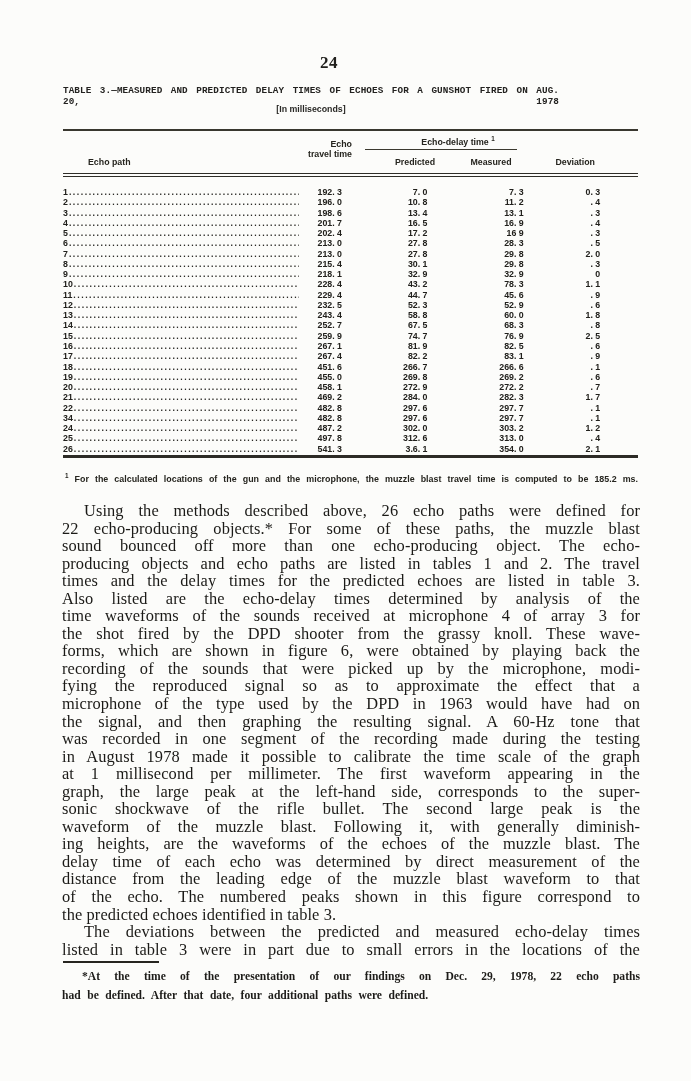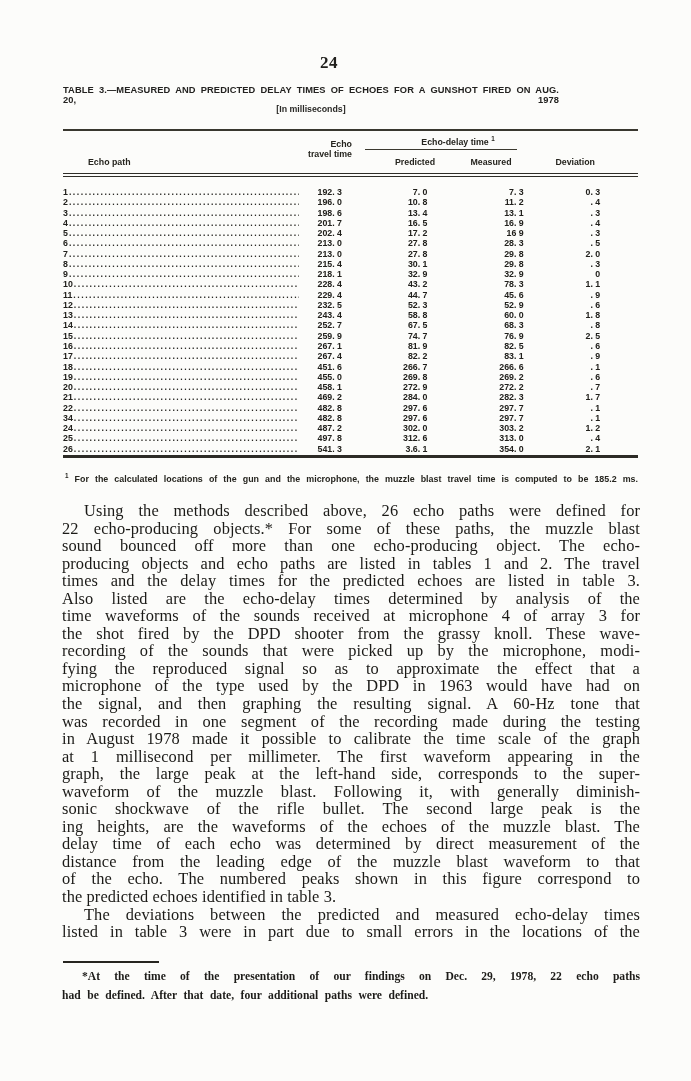--- a/index.html
+++ b/index.html
@@ -7,21 +7,21 @@
     position:relative; width:691px; height:1081px; overflow:hidden;
     background:#fcfcfa; color:#1d1c1a;
     font-family:"Liberation Serif", serif;
   }
   .pagenum {
     position:absolute; top:53px; left:0; width:658px; text-align:center;
     font-size:17px; font-weight:bold; letter-spacing:0.5px; color:#21201d;
   }
   .tbl-title {
     position:absolute; top:85px; left:63px; width:496px;
-    font-family:Liberation Sans, sans-serif; font-weight:bold;
+    font-family:Liberation Mono, monospace; font-weight:bold;
     font-size:9.3px; letter-spacing:0.1px; word-spacing:1.2px; color:#232220;
     text-align:justify; text-align-last:justify;
   }
   .tbl-subtitle {
     position:absolute; top:104px; left:63px; width:496px; text-align:center;
     font-family:"Liberation Sans", sans-serif; font-weight:bold; font-size:8.8px; color:#2a2926;
   }
   .rule-top { position:absolute; top:129px; left:63px; width:575px; height:1.6px; background:#39372f; }
   .thead {
     position:absolute; top:131px; left:63px; width:575px; height:45px;
@@ -395,30 +395,31 @@
 
   <div id="body-text">
       <div class="bline indent">Using the methods described above, 26 echo paths were defined for</div>
       <div class="bline">22 echo-producing objects.* For some of these paths, the muzzle blast</div>
       <div class="bline">sound bounced off more than one echo-producing object. The echo-</div>
       <div class="bline">producing objects and echo paths are listed in tables 1 and 2. The travel</div>
       <div class="bline">times and the delay times for the predicted echoes are listed in table 3.</div>
       <div class="bline">Also listed are the echo-delay times determined by analysis of the</div>
       <div class="bline">time waveforms of the sounds received at microphone 4 of array 3 for</div>
       <div class="bline">the shot fired by the DPD shooter from the grassy knoll. These wave-</div>
+      <div class="bline">forms, which are shown in figure 6, were obtained by playing back the</div>
       <div class="bline">recording of the sounds that were picked up by the microphone, modi-</div>
       <div class="bline">fying the reproduced signal so as to approximate the effect that a</div>
       <div class="bline">microphone of the type used by the DPD in 1963 would have had on</div>
       <div class="bline">the signal, and then graphing the resulting signal. A 60-Hz tone that</div>
       <div class="bline">was recorded in one segment of the recording made during the testing</div>
       <div class="bline">in August 1978 made it possible to calibrate the time scale of the graph</div>
       <div class="bline">at 1 millisecond per millimeter. The first waveform appearing in the</div>
       <div class="bline">graph, the large peak at the left-hand side, corresponds to the super-</div>
+      <div class="bline">sonic shockwave of the rifle bullet. The second large peak is the</div>
       <div class="bline">waveform of the muzzle blast. Following it, with generally diminish-</div>
-      <div class="bline">sonic shockwave of the rifle bullet. The second large peak is the</div>
       <div class="bline">ing heights, are the waveforms of the echoes of the muzzle blast. The</div>
       <div class="bline">delay time of each echo was determined by direct measurement of the</div>
       <div class="bline">distance from the leading edge of the muzzle blast waveform to that</div>
       <div class="bline">of the echo. The numbered peaks shown in this figure correspond to</div>
       <div class="bline no-just">the predicted echoes identified in table 3.</div>
       <div class="bline indent">The deviations between the predicted and measured echo-delay times</div>
       <div class="bline">listed in table 3 were in part due to small errors in the locations of the</div>
     </div>
 
   <div class="fn-sep"></div>

